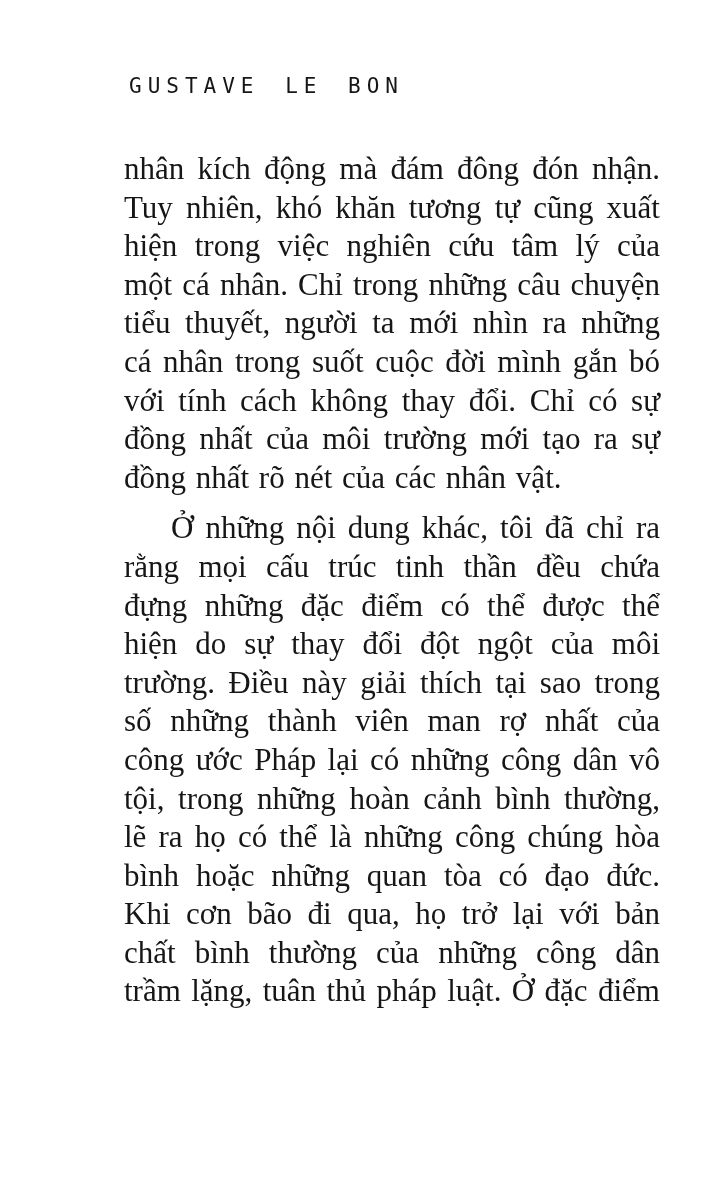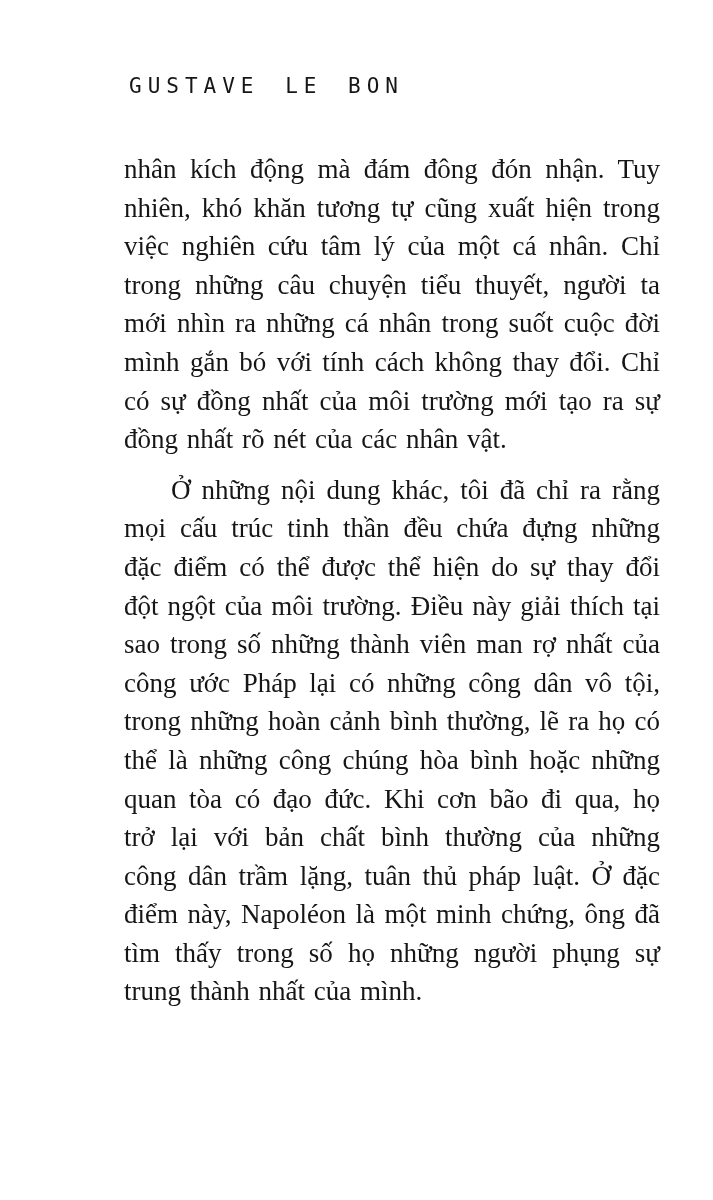--- a/index.html
+++ b/index.html
@@ -29,21 +29,21 @@
     word-spacing: 7px;
     color: #161616;
     white-space: nowrap;
   }
   .body-text {
     position: absolute;
     left: 95px;
     top: 150px;
     width: 536px;
     font-family: "Liberation Serif", serif;
-    font-size: 27px;
+    font-size: 31px;
     line-height: 38.6px;
     text-align: justify;
     color: #161616;
     word-spacing: 2px;
   }
   .body-text p {
     margin: 0 0 12px 0;
     padding: 0;
   }
   .body-text p.indent {

